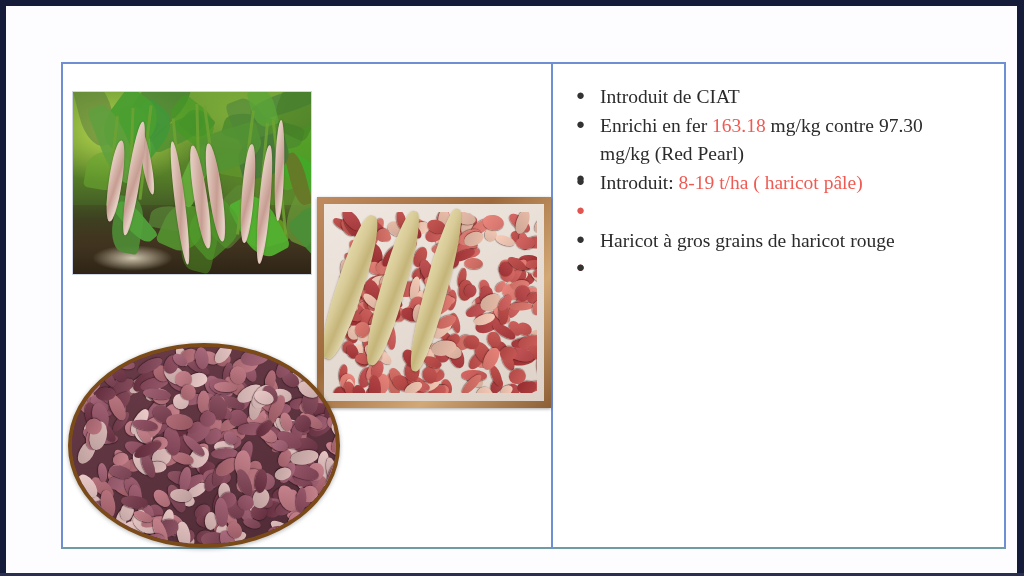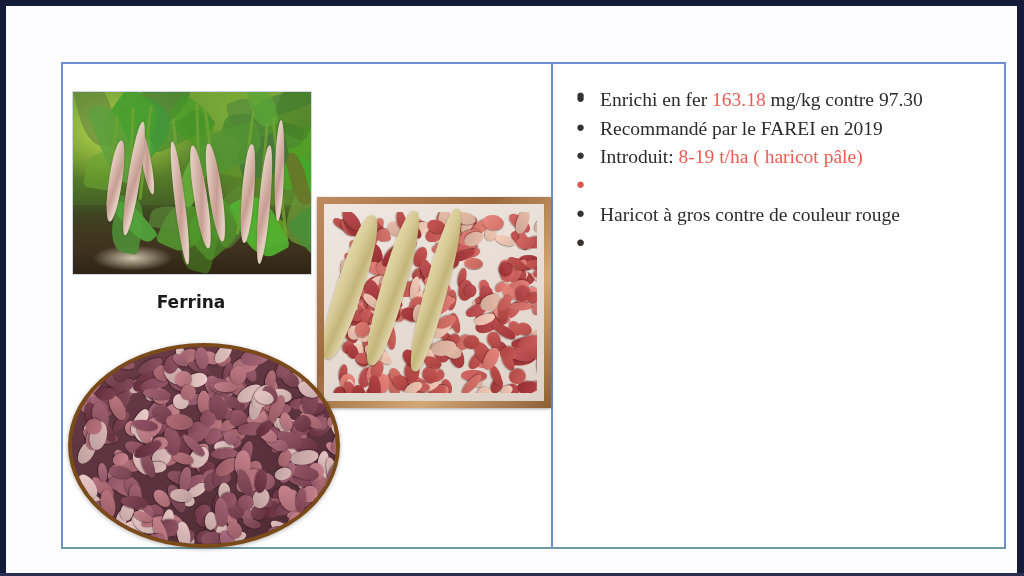--- a/index.html
+++ b/index.html
@@ -176,21 +176,20 @@
           <div class="pod" style="width: 9.22687px; height: 100.929px; left: 85%; top: 15.3972%; transform: rotate(1.78512deg);"></div>
           <div class="stem" style="left: 24%; top: 9.01105%; height: 48.9216%; transform: rotate(1.92028deg);"></div>
           <div class="pod" style="width: 12.1474px; height: 114.898px; left: 23%; top: 15.7475%; transform: rotate(8.92141deg);"></div>
           <div class="stem" style="left: 52%; top: 6.63309%; height: 67.6276%; transform: rotate(-1.49243deg);"></div>
           <div class="pod" style="width: 12.9599px; height: 104.176px; left: 51%; top: 29.3121%; transform: rotate(-8.69761deg);"></div>
           <div class="stem" style="left: 79%; top: 17.0336%; height: 60.0341%; transform: rotate(5.1673deg);"></div>
           <div class="pod" style="width: 11.1247px; height: 118.641px; left: 78%; top: 28.9746%; transform: rotate(4.9969deg);"></div>
         </div>
     </div>
 
-    <div class="caption-ferrina">Ferrina</div>
 
     <div class="photo-dry">
       <div class="photo-dry-inner">
         <div class="tray"></div>
         <div class="beanmass" id="drybeans">
             <div class="bean" style="width: 13.0101px; height: 8.15569px; left: 78.8828%; top: 39.4172%; transform: rotate(133.912deg); background: linear-gradient(120deg, rgb(230, 130, 120), rgb(202, 108, 100)); box-shadow: rgba(60, 20, 20, 0.45) 0px 1px 1px;"></div>
             <div class="bean" style="width: 15.6989px; height: 9.75241px; left: 52.3905%; top: 93.7705%; transform: rotate(75.9998deg); background: linear-gradient(120deg, rgb(202, 92, 88), rgb(174, 70, 68)); box-shadow: rgba(60, 20, 20, 0.45) 0px 1px 1px;"></div>
             <div class="bean" style="width: 16.8051px; height: 11.0822px; left: 43.4913%; top: 73.9257%; transform: rotate(172.467deg); background: linear-gradient(120deg, rgb(222, 122, 112), rgb(194, 100, 92)); box-shadow: rgba(60, 20, 20, 0.45) 0px 1px 1px;"></div>
             <div class="bean" style="width: 25.8765px; height: 10.1608px; left: 11.0949%; top: 74.7406%; transform: rotate(29.8708deg); background: linear-gradient(120deg, rgb(248, 204, 184), rgb(220, 182, 164)); box-shadow: rgba(60, 20, 20, 0.45) 0px 1px 1px;"></div>
             <div class="bean" style="width: 15.3912px; height: 10.9251px; left: 11.9327%; top: 44.3878%; transform: rotate(176.912deg); background: linear-gradient(120deg, rgb(236, 136, 126), rgb(208, 114, 106)); box-shadow: rgba(60, 20, 20, 0.45) 0px 1px 1px;"></div>
@@ -792,45 +791,46 @@
             <div class="obean" style="width: 20.1438px; height: 12.893px; left: 69.1193%; top: 22.5079%; transform: rotate(19.76deg); background: linear-gradient(120deg, rgb(235, 201, 199), rgb(205, 177, 175)); box-shadow: rgba(40, 16, 26, 0.5) 0px 1px 1px;"></div>
             <div class="obean" style="width: 27.4317px; height: 11.4748px; left: 24.3219%; top: 6.51804%; transform: rotate(151.992deg); background: linear-gradient(120deg, rgb(142, 84, 100), rgb(112, 60, 76)); box-shadow: rgba(40, 16, 26, 0.5) 0px 1px 1px;"></div>
           </div>
       </div>
     </div>
 
     <div class="bullets">
 
       <div class="bline dark">
         <span class="dot">●</span>
+        <span>Introduit de CIAT</span>
       </div>
 
       <div class="bline dark">
         <span class="dot">●</span>
         <span>Enrichi en fer </span><span class="red">163.18</span><span> mg/kg  contre 97.30</span>
       </div>
+      <div class="cont">mg/kg  (Red Pearl)</div>
 
       <div class="bline dark">
         <span class="dot">●</span>
-        <span>Recommandé par le FAREI en 2019</span>
       </div>
 
       <div class="bline dark">
         <span class="dot">●</span>
         <span>Introduit:  </span><span class="red">8-19 t/ha ( haricot pâle)</span>
       </div>
 
       <div class="bline red">
         <span class="dot">●</span>
         <span class="indent-col"></span>
       </div>
 
       <div class="bline dark">
         <span class="dot">●</span>
-        <span>Haricot à gros contre de couleur rouge</span>
+        <span>Haricot à gros grains de haricot rouge</span>
       </div>
 
       <div class="bline red">
         <span class="dot">●</span>
       </div>
 
       <div class="bline dark">
         <span class="dot">●</span>
       </div>
 

